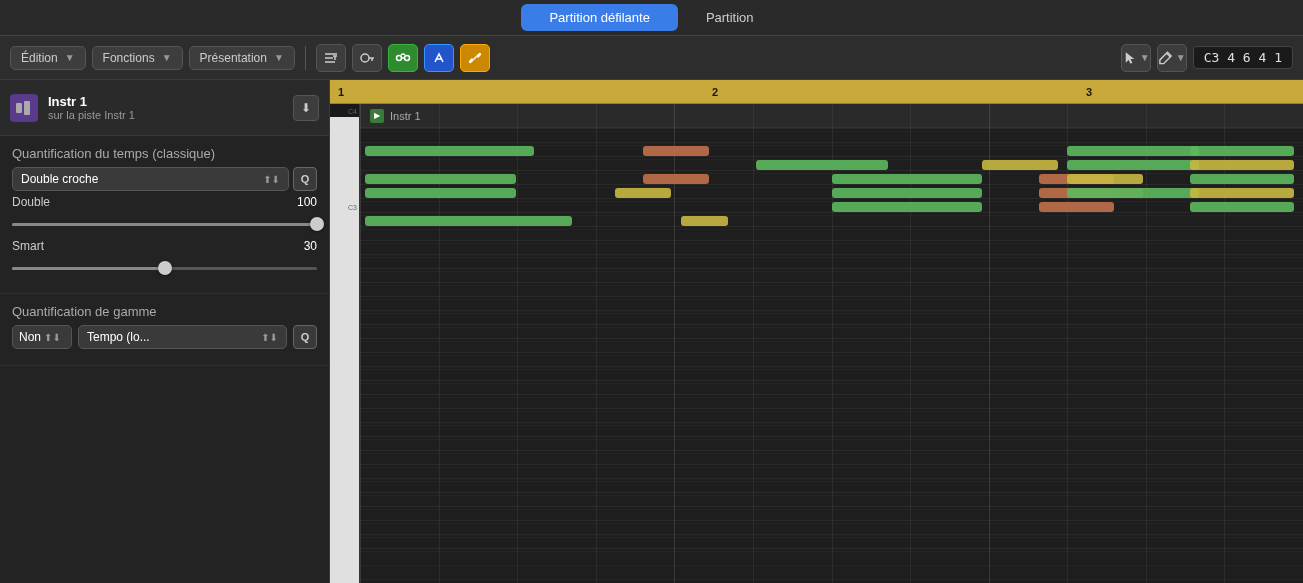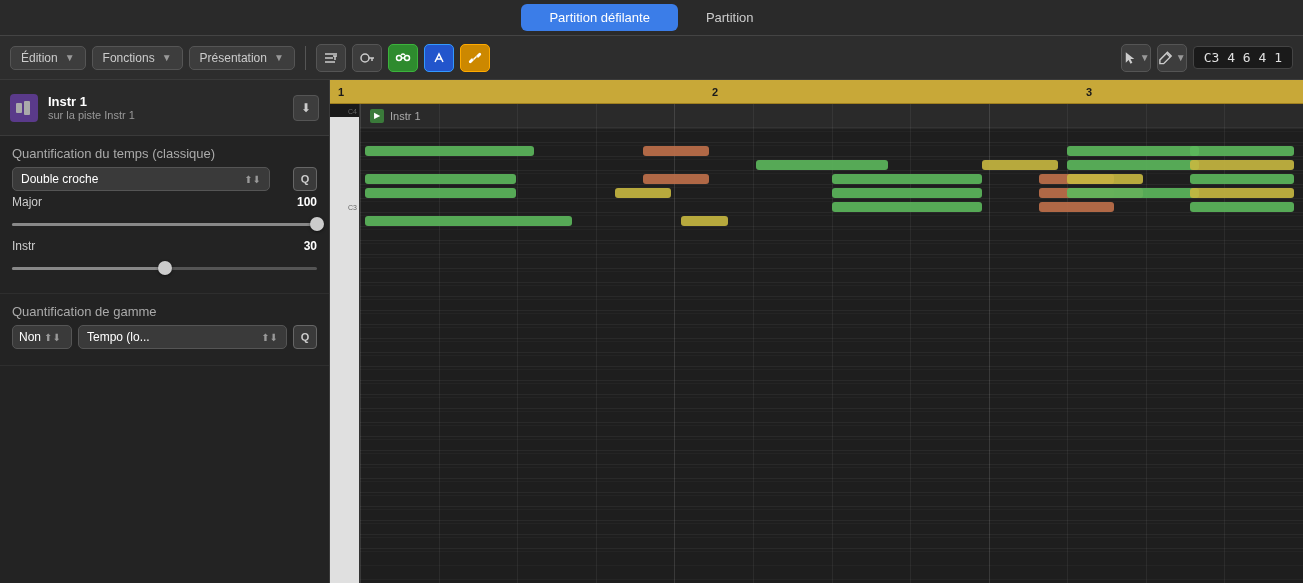--- a/index.html
+++ b/index.html
@@ -160,21 +160,21 @@
       border-bottom: 1px solid #2e2e2e;
     }
     .section-label {
       font-size: 13px;
       color: #aaa;
       margin-bottom: 6px;
     }
     .row {
       display: flex;
       align-items: center;
-      gap: 23px;
+      gap: 4px;
       margin-bottom: 4px;
     }
     .select-box {
       background: #3a3a3a;
       border: 1px solid #555;
       border-radius: 5px;
       color: #fff;
       font-size: 12px;
       padding: 3px 8px;
       cursor: pointer;
@@ -221,21 +221,20 @@
       font-size: 12px;
       color: #ccc;
       width: 50px;
     }
     .slider-value {
       font-size: 12px;
       color: #fff;
       margin-left: auto;
       min-width: 30px;
       text-align: right;
-      font-weight: bold;
     }
     .slider-container {
       flex: 1;
       position: relative;
       height: 14px;
       display: flex;
       align-items: center;
     }
     .slider-track {
       width: 100%;
@@ -503,34 +502,34 @@
       <div class="section-label">Quantification du temps (classique)</div>
       <div class="row">
         <div class="select-box">
           <span>Double croche</span>
           <span class="chevron">⬆⬇</span>
         </div>
         <div class="q-btn">Q</div>
       </div>
 
       <div class="slider-row">
-        <span class="slider-label">Major</span>
+        <span class="slider-label">Double</span>
         <span class="slider-value">100</span>
       </div>
       <div class="slider-row">
         <div class="slider-container">
           <div class="slider-track">
             <div class="slider-fill" style="width:100%;"></div>
           </div>
           <div class="slider-thumb" style="left:100%;"></div>
         </div>
       </div>
 
       <div class="slider-row">
-        <span class="slider-label">Instr</span>
+        <span class="slider-label">Smart</span>
         <span class="slider-value">30</span>
       </div>
       <div class="slider-row">
         <div class="slider-container">
           <div class="slider-track">
             <div class="slider-fill" style="width:50%;"></div>
           </div>
           <div class="slider-thumb" style="left:50%;"></div>
         </div>
       </div>

